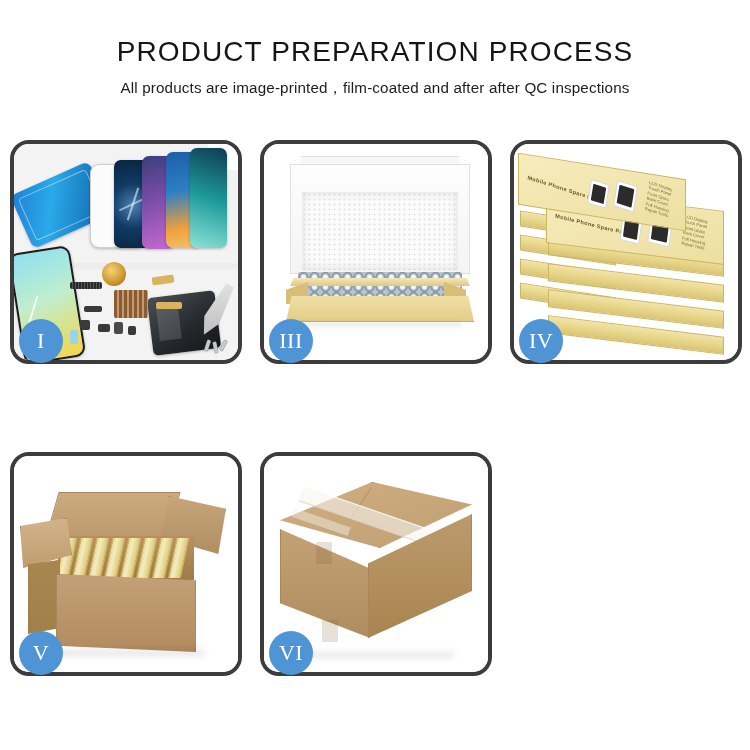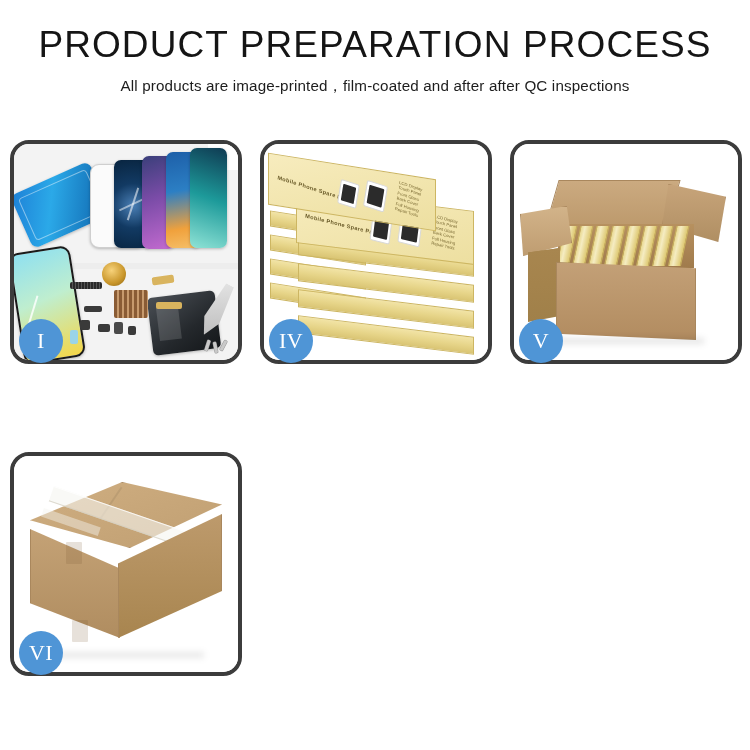--- a/index.html
+++ b/index.html
@@ -15,25 +15,25 @@
     position: relative;
     width: 750px; height: 750px;
     background: #ffffff;
   }
 
   
   .header { position: absolute; left: 0; top: 0; width: 750px; }
 
   .title {
     text-align: center;
-    font-size: 37px;
+    font-size: 28px;
     letter-spacing: 1.1px;
     font-weight: 400;
     color: #151515;
-    margin-top: 24px;
+    margin-top: 36px;
     white-space: nowrap;
   }
 
   .subtitle {
     text-align: center;
     font-size: 15.2px;
     color: #1d1d1d;
     margin-top: 10px;
     letter-spacing: 0.15px;
     white-space: nowrap;
@@ -450,20 +450,34 @@
         <div class="screws">
           <i style="left:0;top:0;transform:rotate(18deg);"></i>
           <i style="left:8px;top:2px;transform:rotate(-12deg);"></i>
           <i style="left:16px;top:0;transform:rotate(28deg);"></i>
         </div>
       </div>
       <div class="badge">I</div>
     </div>
 
 
+    <div class="panel">
+      <div class="panel-inner p3">
+        <div class="b3-lid-back"></div>
+        <div class="b3-lid"></div>
+        <div class="b3-foam"></div>
+        <div class="b3-bubble-in"></div>
+        <div class="b3-rim"></div>
+        <div class="b3-body-top-l"></div>
+        <div class="b3-body-top-r"></div>
+        <div class="b3-body-front"></div>
+        <div class="b3-shadow"></div>
+      </div>
+      <div class="badge">III</div>
+    </div>
 
     <div class="panel">
       <div class="panel-inner p4">
         <div class="stack">
 
           <div class="ybox" style="left:6px;top:74px;width:96px;height:16px;transform:skewY(9deg);"></div>
           <div class="ybox" style="left:6px;top:98px;width:96px;height:16px;transform:skewY(9deg);"></div>
           <div class="ybox" style="left:6px;top:122px;width:96px;height:16px;transform:skewY(9deg);"></div>
           <div class="ybox" style="left:6px;top:146px;width:96px;height:16px;transform:skewY(9deg);"></div>
 

